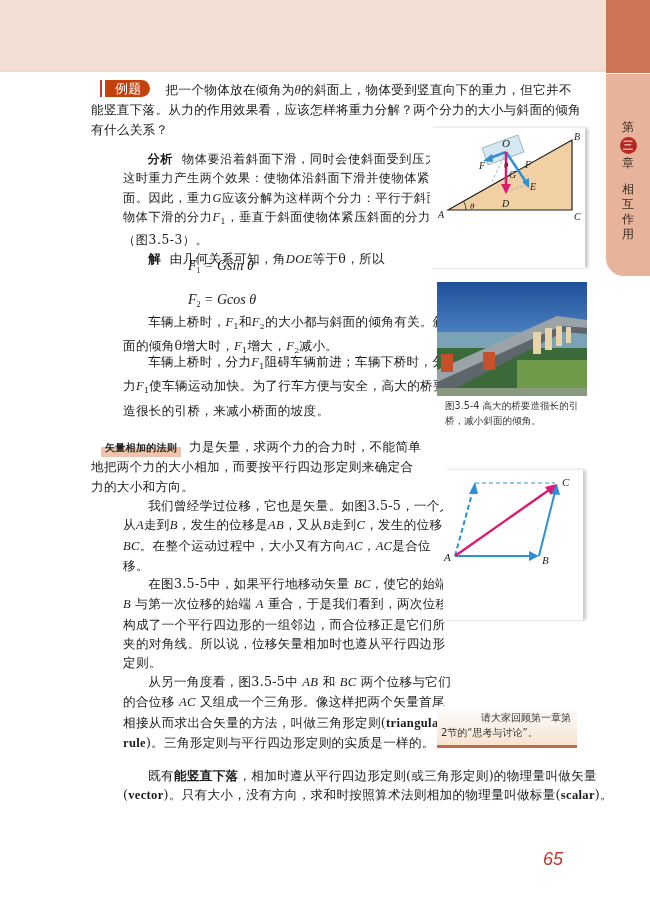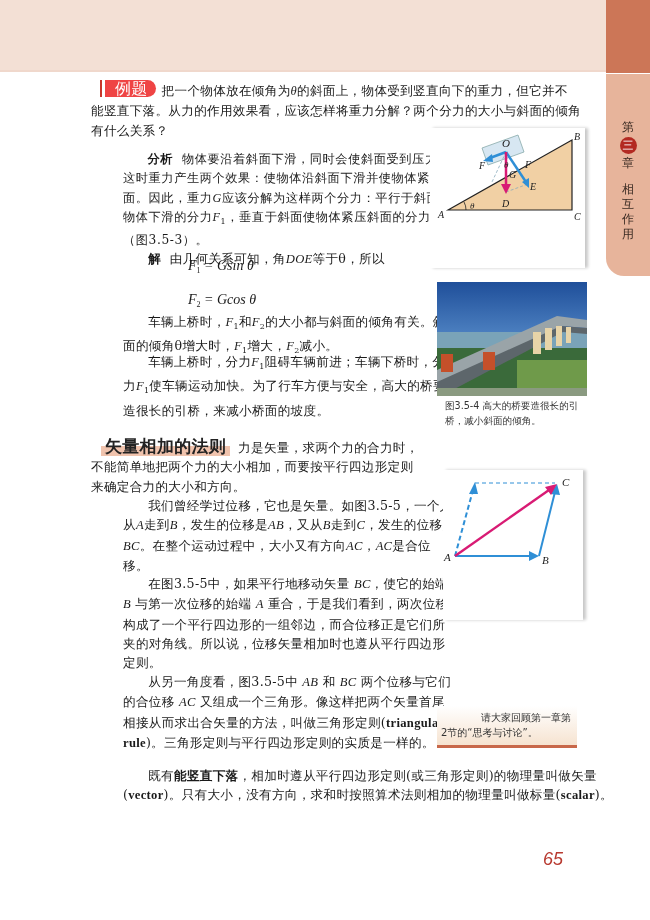--- a/index.html
+++ b/index.html
@@ -12,26 +12,26 @@
   .side-tab .col { position: absolute; left: 0; width: 44px; text-align: center; font-family: "DejaVu Sans", sans-serif; font-size: 12px; color: #3a2a22; line-height: 15px; }
   .chap-circle { display: inline-block; width: 17px; height: 17px; border-radius: 50%; background: #b32a22; color: #fff; font-size: 11px; line-height: 17px; text-align: center; }
 
   .text { position: absolute; left: 91px; width: 333px; font-size: 12.6px; line-height: 19.3px; letter-spacing: 0.3px; }
   .full { width: 510px; }
   .indent { text-indent: 2em; margin-left: 32px; }
   i.m { font-family: "Liberation Serif", serif; font-style: italic; }
   b.en { font-family: "Liberation Serif", serif; font-weight: bold; }
   sub { font-size: 8px; vertical-align: -3px; }
 
-  .example-tag { display: inline-block; position: relative; background: #ef4444; color: #fff; font-family: "DejaVu Sans", sans-serif; font-size: 16px; padding: 0 8px 0 10px; height: 17px; line-height: 17px; border-radius: 0 9px 9px 0; margin-right: 6px; vertical-align: 1px; }
+  .example-tag { display: inline-block; position: relative; background: #c2410c; color: #fff; font-family: "DejaVu Sans", sans-serif; font-size: 13px; padding: 0 8px 0 10px; height: 17px; line-height: 17px; border-radius: 0 9px 9px 0; margin-right: 16px; vertical-align: 1px; }
   .example-tag::before { content: ""; position: absolute; left: -5px; top: 0; width: 2px; height: 17px; background: #c8362b; }
   .analysis { font-family: "DejaVu Serif", serif; font-size: 12.2px; letter-spacing: 0.6px; }
   .kw { font-family: "DejaVu Sans", sans-serif; font-weight: bold; }
   .formula { position: absolute; left: 188px; font-family: "Liberation Serif", serif; font-size: 14px; line-height: 20px; }
-  .rule-tag { display: inline-block; background: linear-gradient(#fff 0%, #fff 45%, #f0c3ad 45%, #f0c3ad 100%); font-family: "DejaVu Sans", sans-serif; font-weight: bold; padding: 0 4px; margin-right: 8px; color: #222; font-size: 17px; }
+  .rule-tag { display: inline-block; background: linear-gradient(#fff 0%, #fff 45%, #f0c3ad 45%, #f0c3ad 100%); font-family: "DejaVu Sans", sans-serif; font-weight: bold; padding: 0 4px; margin-right: 8px; color: #222; font-size: 10px; }
   .bold-cn { font-family: "DejaVu Sans", sans-serif; font-weight: bold; }
 
   .figure { position: absolute; background: #fff; }
   .fig-shadow { box-shadow: 3px 0 3px rgba(0,0,0,0.22); }
   .caption { position: absolute; font-family: "DejaVu Sans", sans-serif; font-size: 9.6px; line-height: 15px; color: #333; }
 
   .note-box { position: absolute; left: 437px; top: 706px; width: 140px; height: 42px; background: linear-gradient(#fff 0%, #f6e3d0 100%); border-bottom: 3px solid #c8684a; font-family: "DejaVu Sans", sans-serif; font-size: 10px; line-height: 15px; color: #333; padding: 4px 4px 0 4px; }
   .page-num { position: absolute; left: 543px; top: 849px; font-family: "Liberation Sans", sans-serif; font-style: italic; font-size: 18px; color: #b83a30; }
 </style>
 </head>

